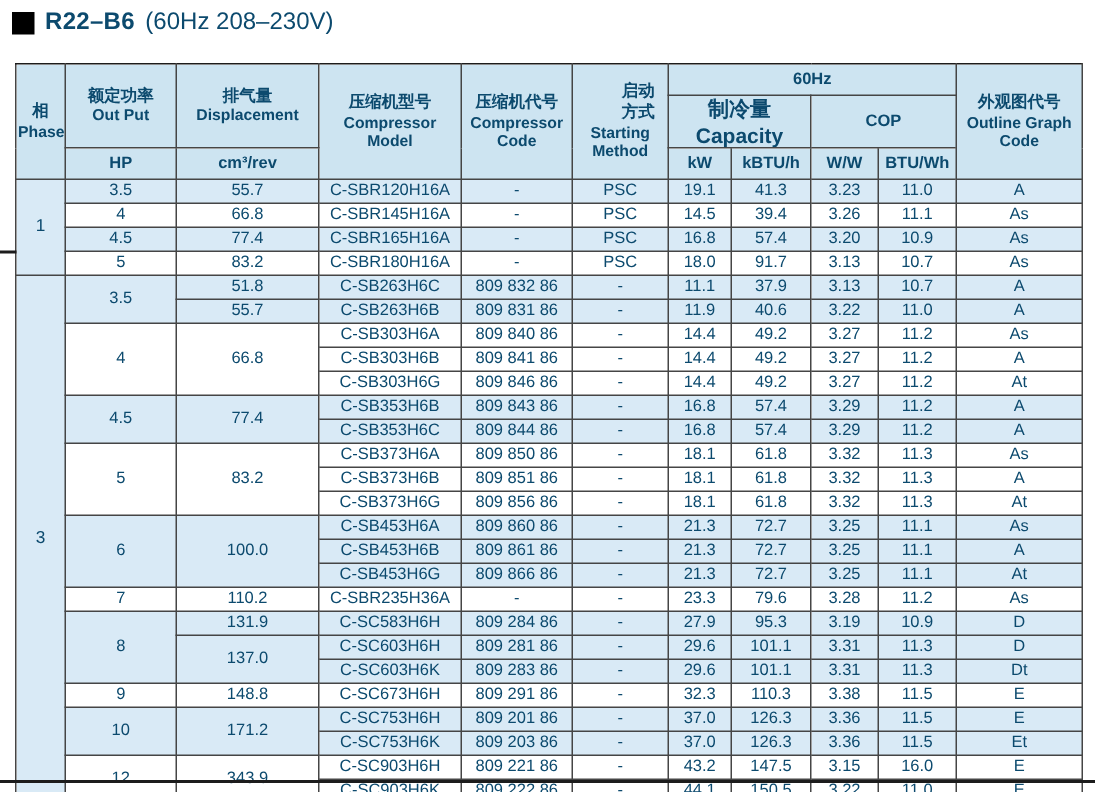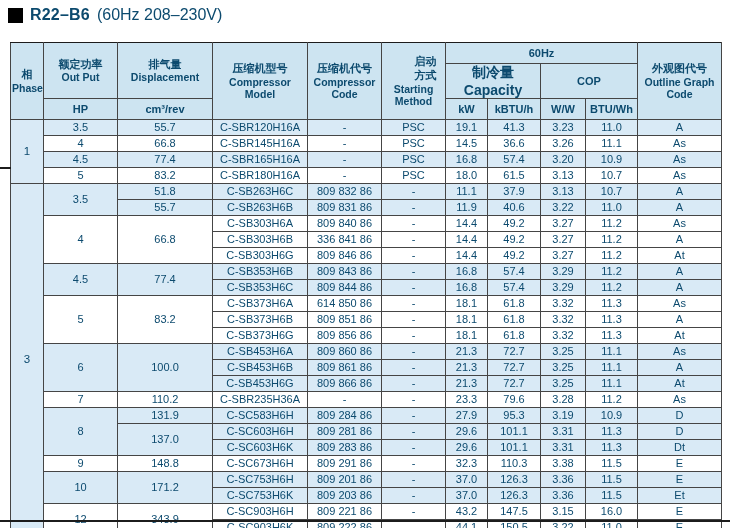--- a/index.html
+++ b/index.html
@@ -148,21 +148,21 @@
           <td class="col-btu">11.0</td>
           <td class="col-outline">A</td>
         </tr>
         <tr>
           <td class="col-hp">4</td>
           <td class="col-disp">66.8</td>
           <td class="col-model">C-SBR145H16A</td>
           <td class="col-code">-</td>
           <td class="col-start">PSC</td>
           <td class="col-kw">14.5</td>
-          <td class="col-kbtu">36.6</td>
+          <td class="col-kbtu">39.4</td>
           <td class="col-ww">3.26</td>
           <td class="col-btu">11.1</td>
           <td class="col-outline">As</td>
         </tr>
         <tr class="shaded">
           <td class="col-hp">4.5</td>
           <td class="col-disp">77.4</td>
           <td class="col-model">C-SBR165H16A</td>
           <td class="col-code">-</td>
           <td class="col-start">PSC</td>
@@ -172,21 +172,21 @@
           <td class="col-btu">10.9</td>
           <td class="col-outline">As</td>
         </tr>
         <tr>
           <td class="col-hp">5</td>
           <td class="col-disp">83.2</td>
           <td class="col-model">C-SBR180H16A</td>
           <td class="col-code">-</td>
           <td class="col-start">PSC</td>
           <td class="col-kw">18.0</td>
-          <td class="col-kbtu">61.5</td>
+          <td class="col-kbtu">91.7</td>
           <td class="col-ww">3.13</td>
           <td class="col-btu">10.7</td>
           <td class="col-outline">As</td>
         </tr>
         <tr class="shaded section-start">
           <td class="col-phase" rowspan="22">3</td>
           <td class="col-hp" rowspan="2">3.5</td>
           <td class="col-disp">51.8</td>
           <td class="col-model">C-SB263H6C</td>
           <td class="col-code">809 832 86</td>
@@ -215,21 +215,21 @@
           <td class="col-code">809 840 86</td>
           <td class="col-start">-</td>
           <td class="col-kw">14.4</td>
           <td class="col-kbtu">49.2</td>
           <td class="col-ww">3.27</td>
           <td class="col-btu">11.2</td>
           <td class="col-outline">As</td>
         </tr>
         <tr>
           <td class="col-model">C-SB303H6B</td>
-          <td class="col-code">336 841 86</td>
+          <td class="col-code">809 841 86</td>
           <td class="col-start">-</td>
           <td class="col-kw">14.4</td>
           <td class="col-kbtu">49.2</td>
           <td class="col-ww">3.27</td>
           <td class="col-btu">11.2</td>
           <td class="col-outline">A</td>
         </tr>
         <tr>
           <td class="col-model">C-SB303H6G</td>
           <td class="col-code">809 846 86</td>
@@ -259,21 +259,21 @@
           <td class="col-kw">16.8</td>
           <td class="col-kbtu">57.4</td>
           <td class="col-ww">3.29</td>
           <td class="col-btu">11.2</td>
           <td class="col-outline">A</td>
         </tr>
         <tr>
           <td class="col-hp" rowspan="3">5</td>
           <td class="col-disp" rowspan="3">83.2</td>
           <td class="col-model">C-SB373H6A</td>
-          <td class="col-code">614 850 86</td>
+          <td class="col-code">809 850 86</td>
           <td class="col-start">-</td>
           <td class="col-kw">18.1</td>
           <td class="col-kbtu">61.8</td>
           <td class="col-ww">3.32</td>
           <td class="col-btu">11.3</td>
           <td class="col-outline">As</td>
         </tr>
         <tr>
           <td class="col-model">C-SB373H6B</td>
           <td class="col-code">809 851 86</td>

